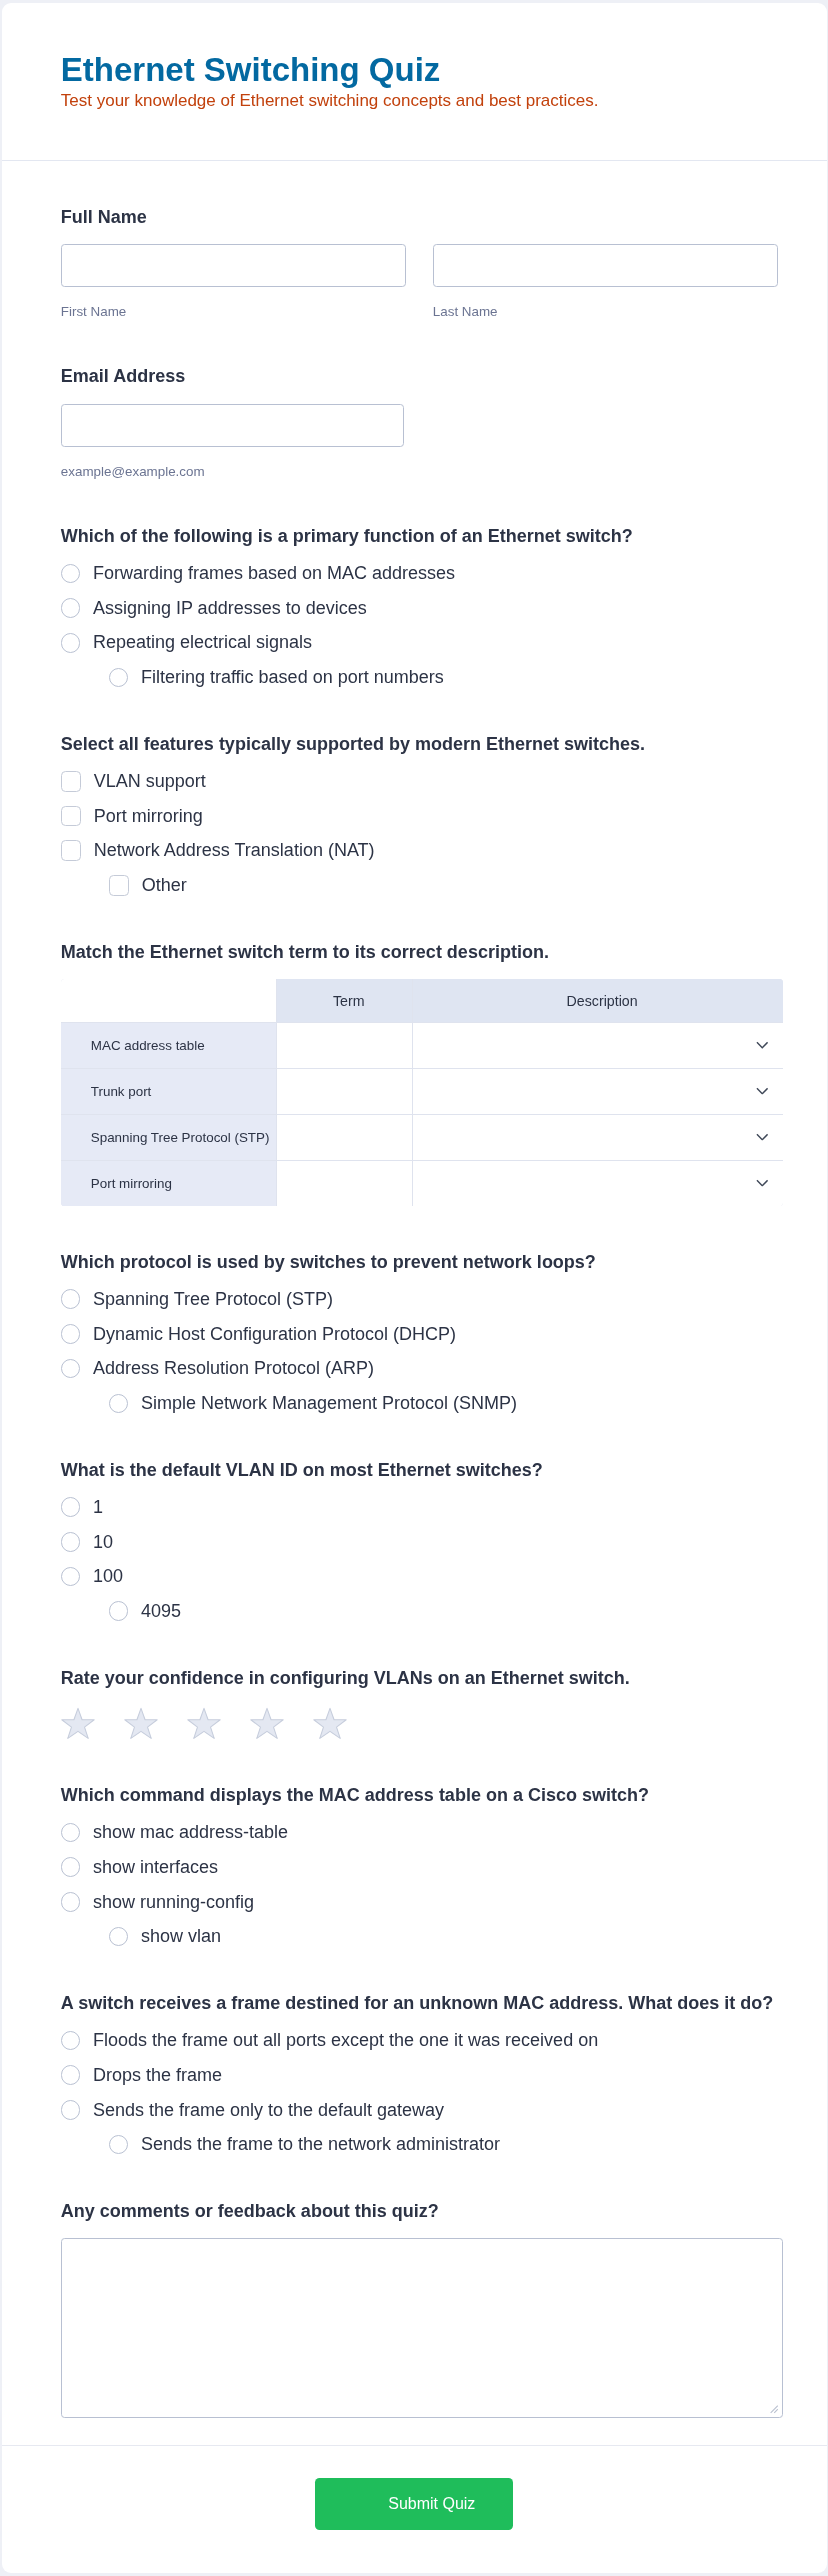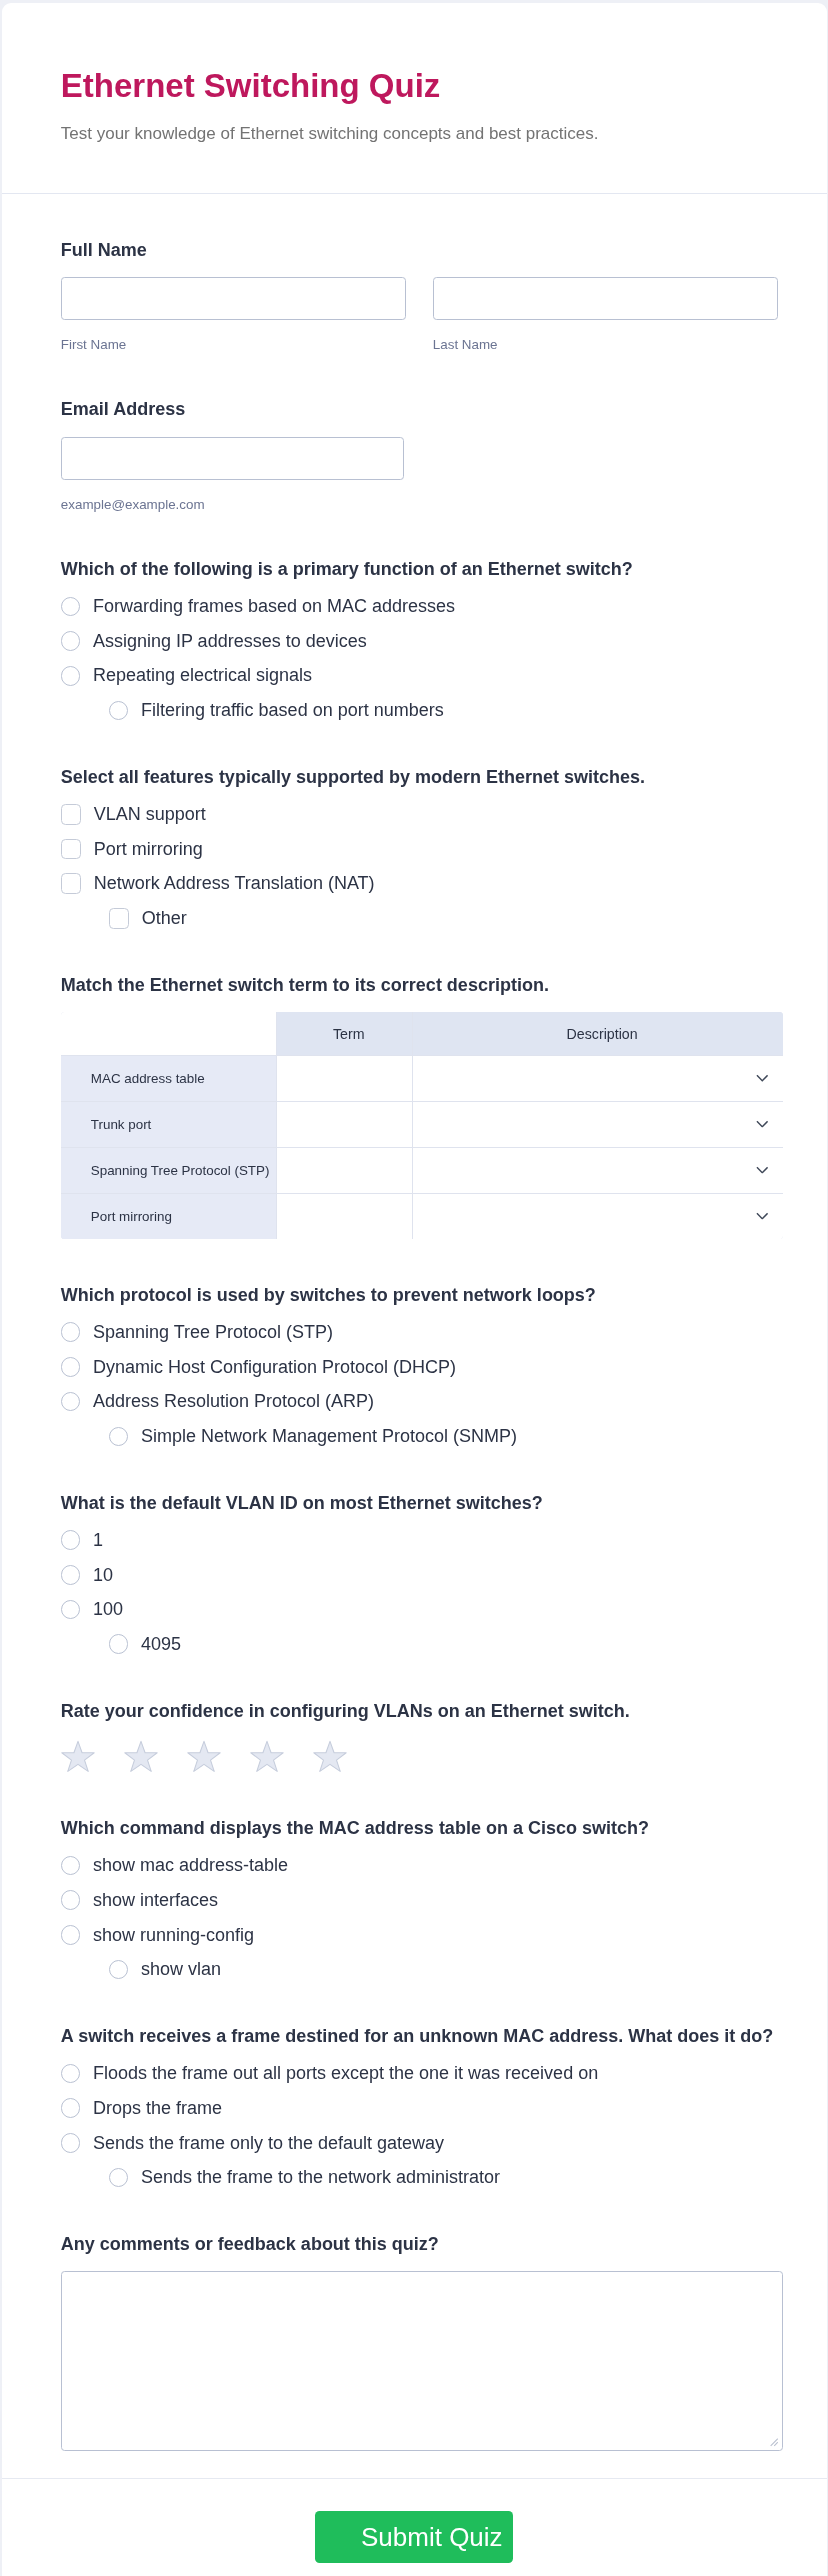--- a/index.html
+++ b/index.html
@@ -11,22 +11,22 @@
   }
   .card {
     width:825px;
     margin:2.7px 1.8px 3.6px 1.8px;
     background:#ffffff;
     border-radius:9px;
     overflow:hidden;
   }
   
   .form-header { padding:48px 53px 48px 59px; border-bottom:0.9px solid #e3e7f1; }
-  .form-title { font-size:33px; font-weight:700; color:#be185d; line-height:1.15;margin-top:16px; }
-  .form-subtitle { font-size:17px; color:#737373; margin-top:18px; line-height:1.3; }
+  .form-title { font-size:33px; font-weight:700; color:#0369a1; line-height:1.15; }
+  .form-subtitle { font-size:17px; color:#c2410c; margin-top:1px; line-height:1.3; }
 
   
   .form-body { padding:0 49px 27px 59px; }
   .question { margin-top:46px; }
   .q-label { font-size:18px; font-weight:600; color:#2c3345; line-height:21.4px; }
 
   
   .inputs-row { display:flex; gap:27px; margin-top:16px; }
   .inputs-row .col { flex:1; }
   input.text-input {
@@ -89,21 +89,21 @@
     font-family:inherit; font-size:16px; color:#2c3345; padding:9px 10.7px; outline:none;
   }
   .resize-grip { position:absolute; right:4.5px; bottom:4.5px; pointer-events:none; }
 
   
   .form-footer { border-top:0.9px solid #e6e9f1; padding:32px 0 43px 0; }
   .submit-btn {
     display:block; margin:0 auto;
     width:198px; height:52px;
     background:#1fbd5b; color:#ffffff;
-    font-family:inherit; font-size:26px; font-weight:500;
+    font-family:inherit; font-size:16px; font-weight:500;
     border:none; border-radius:4.5px; cursor:pointer;padding-left:35px;
   }
 </style>
 </head>
 <body>
 
 <div class="card">
 
   <div class="form-header">
     <div class="form-title">Ethernet Switching Quiz</div>

